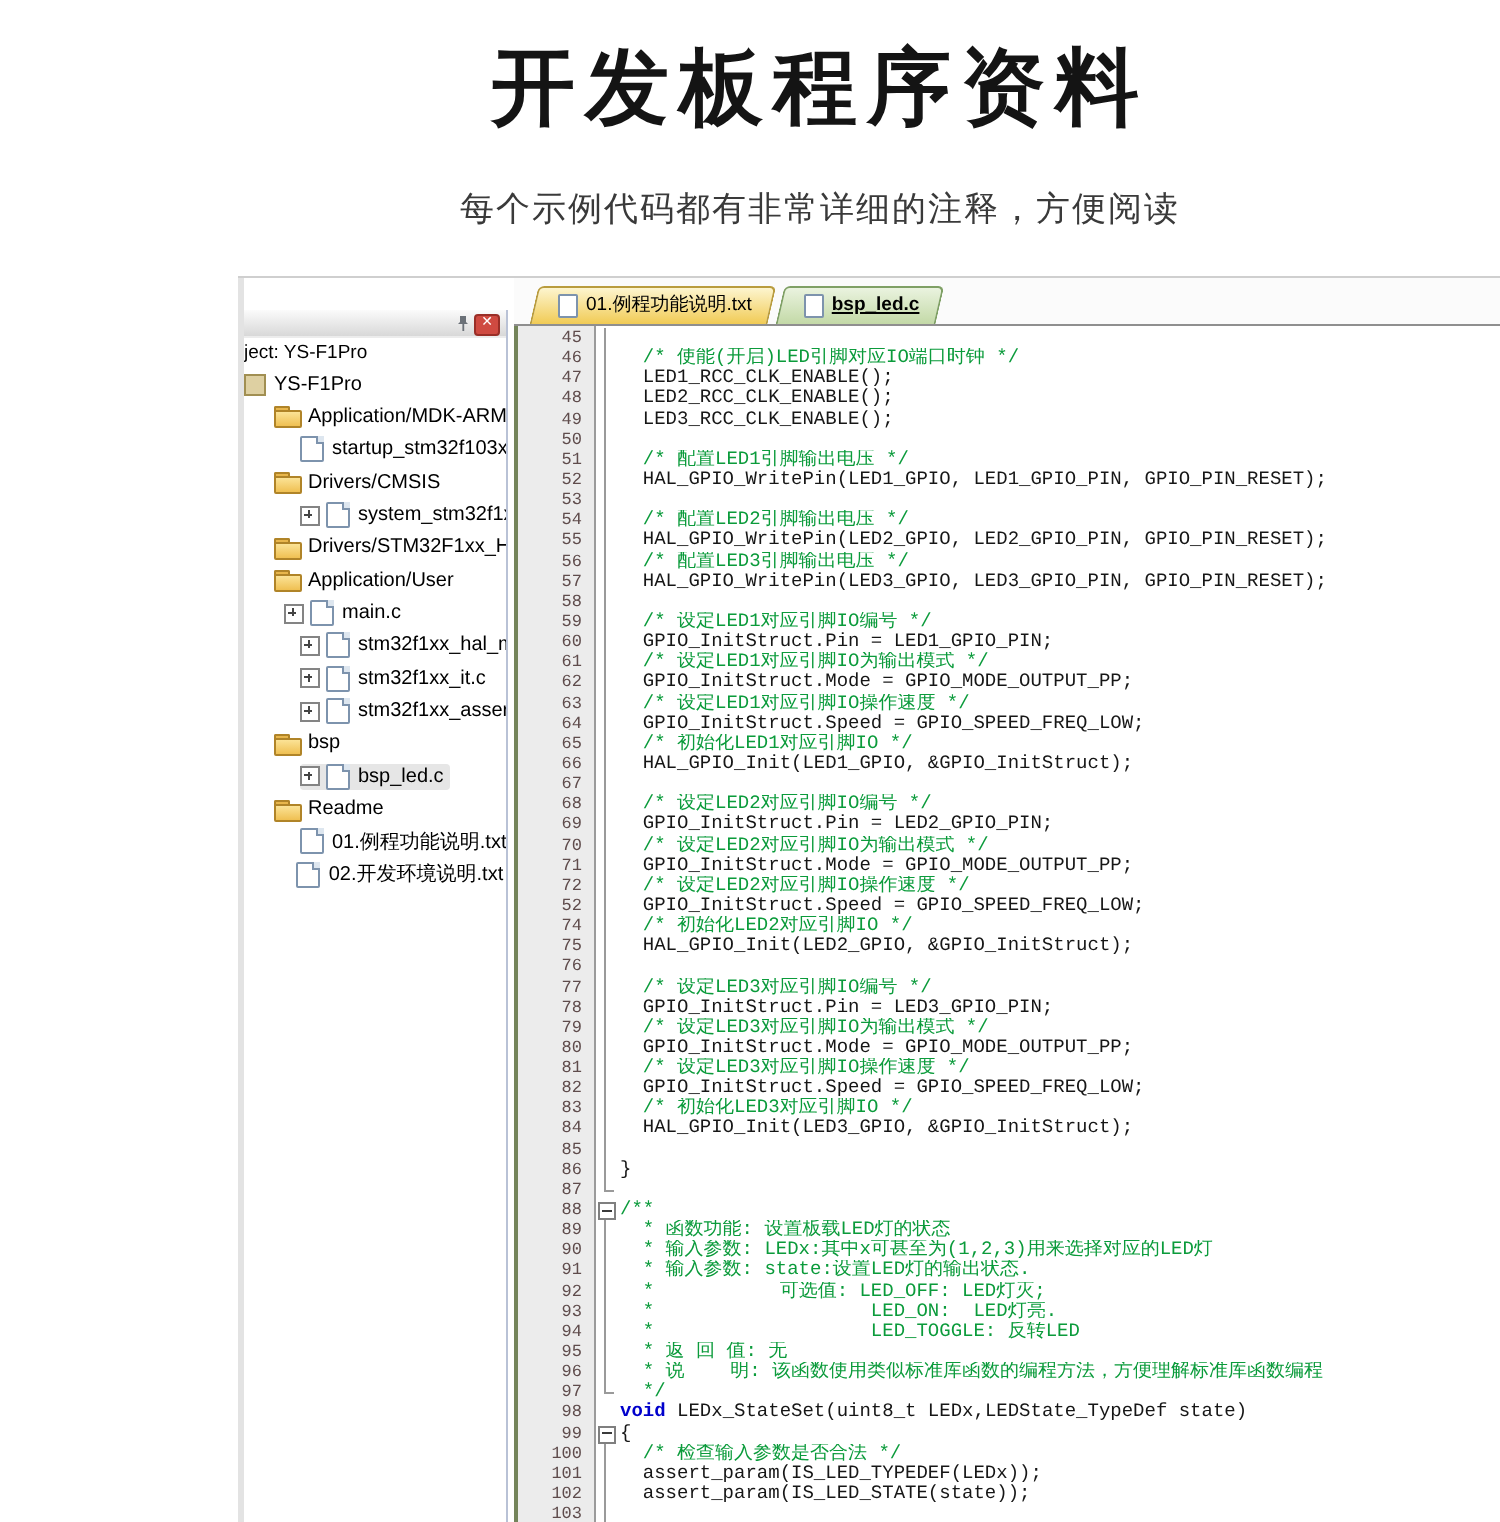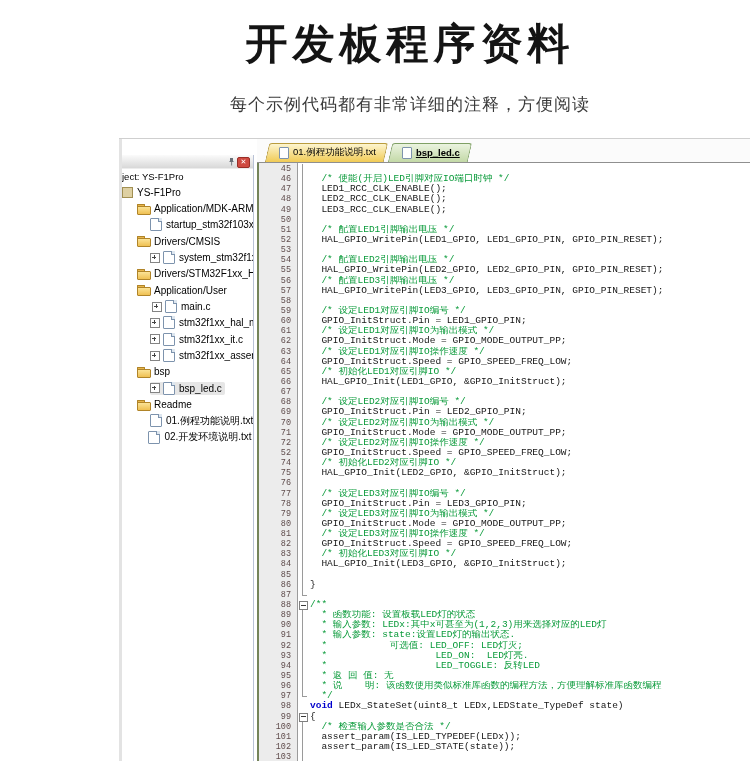--- a/index.html
+++ b/index.html
@@ -102,21 +102,21 @@
       </div>
       <div class="projtitle">ject: YS-F1Pro</div>
       <div class="tree" id="tree">
           <div class="trow" style="padding-left: 2px;">
             <span class="plainwrap" style="display: flex; align-items: center;">
               <span class="i-target"></span>
               <span class="lbl">YS-F1Pro</span>
             </span>
           </div>
           <div class="trow" style="padding-left: 15px;">
-            <span class="plainwrap" style="display: flex; align-items: center;">
+            <span class="plainwrap" style="display: flex; ">
               <span class="i-folder"></span>
               <span class="lbl">Application/MDK-ARM</span>
             </span>
           </div>
           <div class="trow" style="padding-left: 28px;">
             <span class="plainwrap" style="display: flex; align-items: center;">
               <span class="i-file"></span>
               <span class="lbl">startup_stm32f103xe.s</span>
             </span>
           </div>
@@ -138,21 +138,21 @@
               <span class="i-folder"></span>
               <span class="lbl">Drivers/STM32F1xx_HAL_Driver</span>
             </span>
           </div>
           <div class="trow" style="padding-left: 15px;">
             <span class="plainwrap" style="display: flex; ">
               <span class="i-folder"></span>
               <span class="lbl">Application/User</span>
             </span>
           </div>
-          <div class="trow" style="padding-left: 30px;">
+          <div class="trow" style="padding-left: 20px;">
             <span class="plainwrap" style="display: flex; align-items: center;">
               <span class="expbox"></span>
               <span class="i-file"></span>
               <span class="lbl">main.c</span>
             </span>
           </div>
           <div class="trow" style="padding-left: 28px;">
             <span class="plainwrap" style="display: flex; align-items: center;">
               <span class="expbox"></span>
               <span class="i-file"></span>

